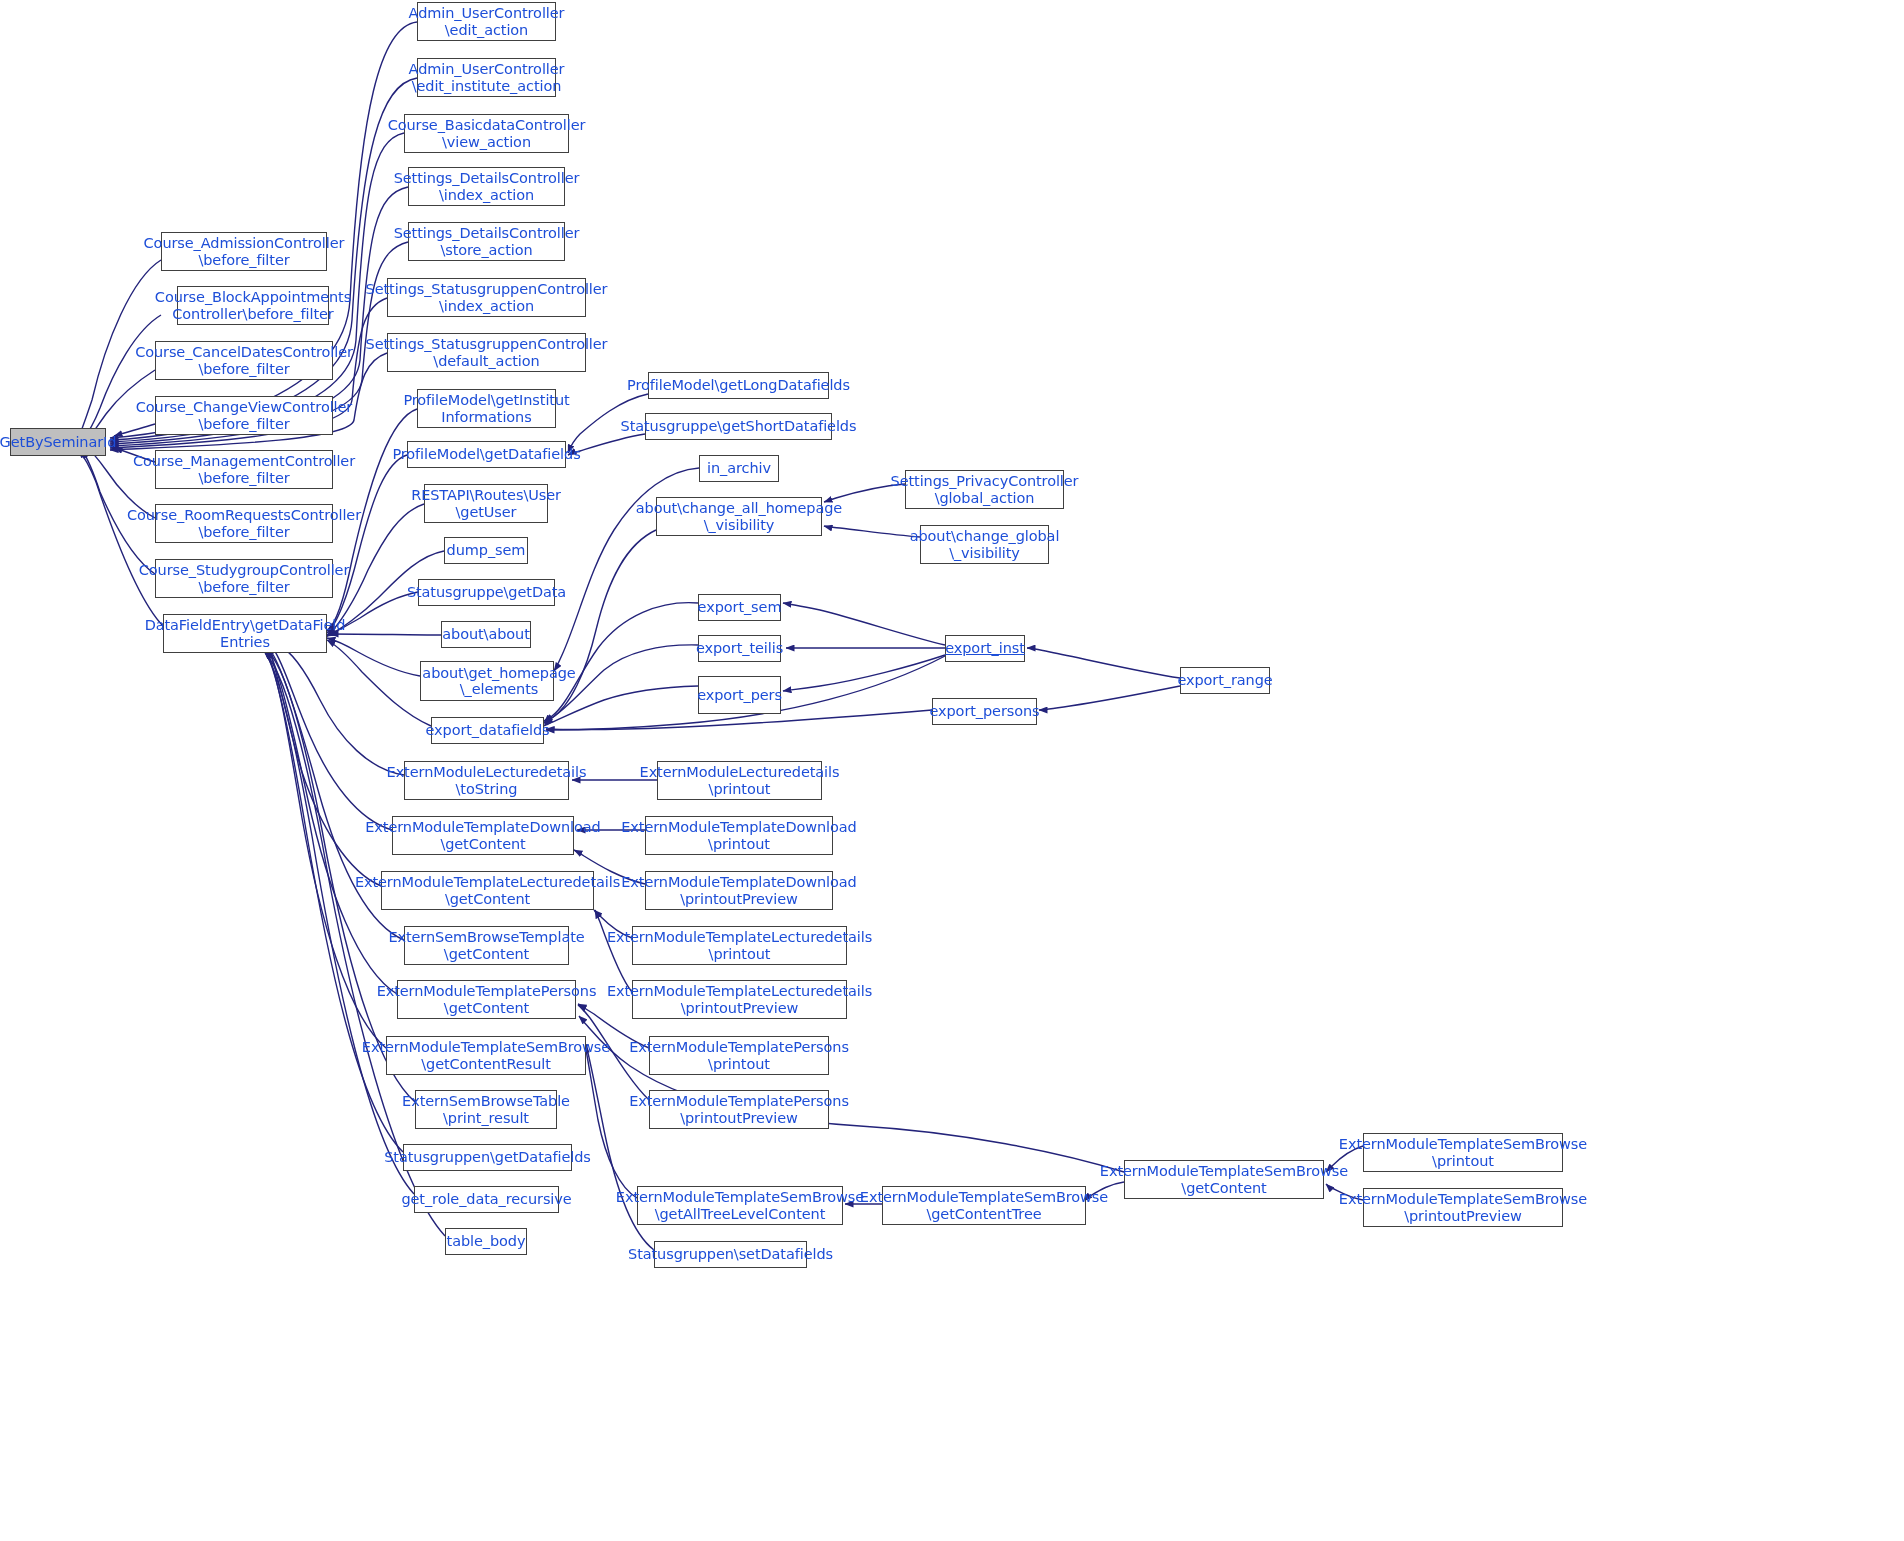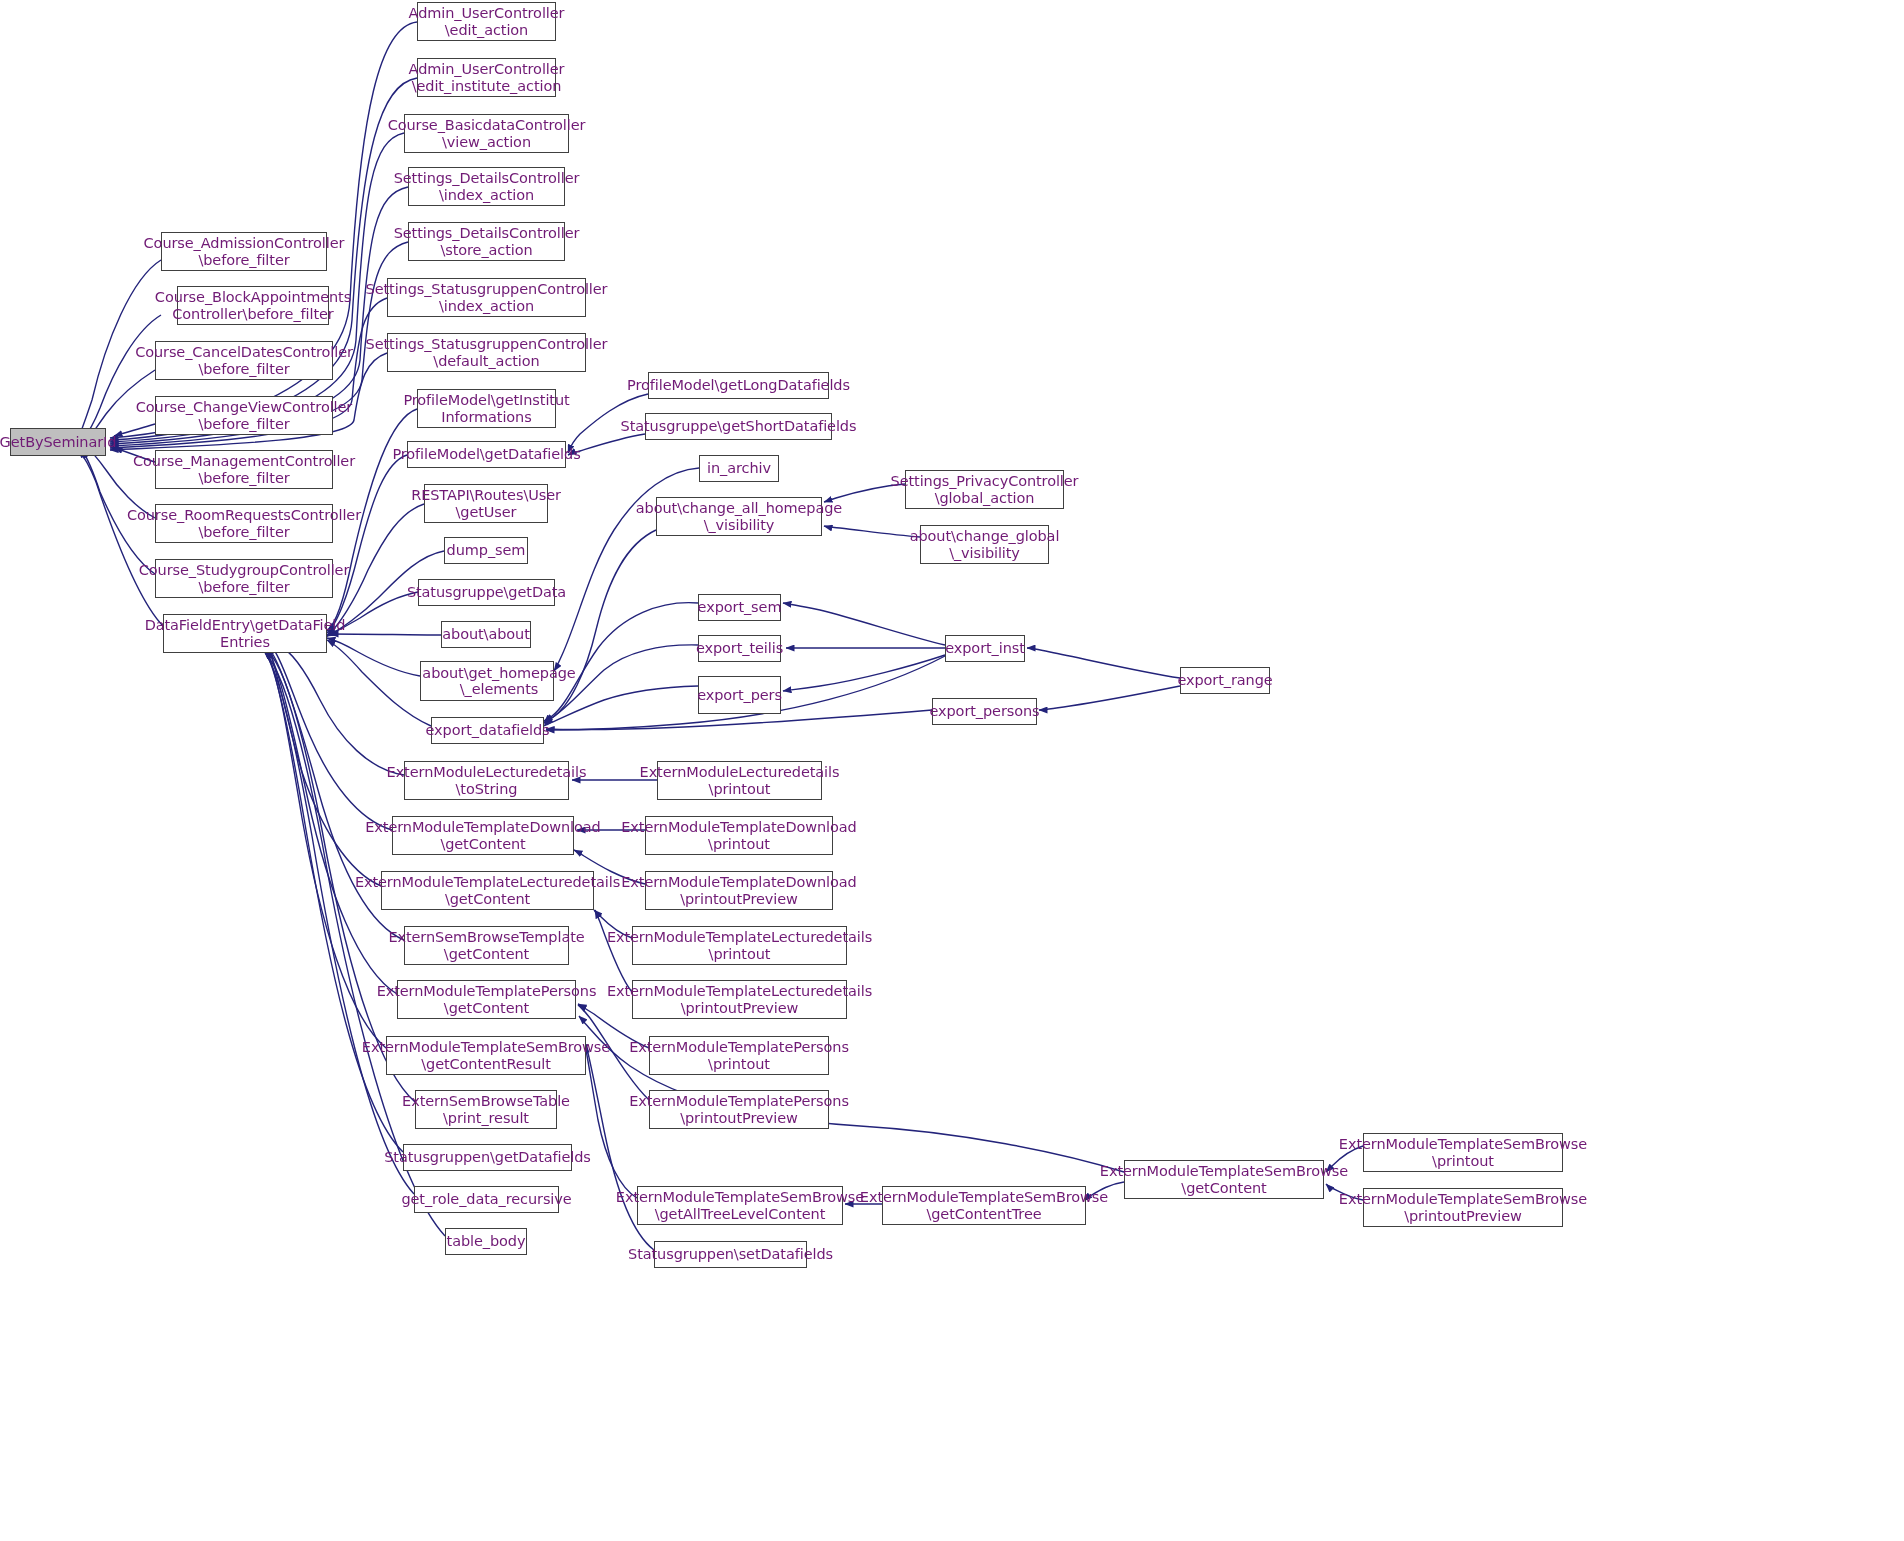--- a/index.html
+++ b/index.html
@@ -22,21 +22,21 @@
     top: 0;
     width: 1904px;
     height: 1541px;
     pointer-events: none;
   }
   .node {
     position: absolute;
     box-sizing: border-box;
     border: 1px solid #404040;
     background: #ffffff;
-    color: #701a75;
+    color: #1d4ed8;
     display: flex;
     align-items: center;
     justify-content: center;
     text-align: center;
     line-height: 1.12;
     font-size: 14.5px;
     letter-spacing: -0.1px;
     white-space: pre-line;
     padding: 0 3px;
     z-index: 5;
@@ -173,21 +173,21 @@
       <div class="node" style="left: 699px; top: 455px; width: 80px; height: 27px;">in_archiv</div>
       <div class="node" style="left: 656px; top: 497px; width: 166px; height: 39px;">about\change_all_homepage
 \_visibility</div>
       <div class="node" style="left: 905px; top: 470px; width: 159px; height: 39px;">Settings_PrivacyController
 \global_action</div>
       <div class="node" style="left: 920px; top: 525px; width: 129px; height: 39px;">about\change_global
 \_visibility</div>
       <div class="node" style="left: 698px; top: 594px; width: 83px; height: 27px;">export_sem</div>
       <div class="node" style="left: 698px; top: 635px; width: 83px; height: 27px;">export_teilis</div>
       <div class="node" style="left: 698px; top: 676px; width: 83px; height: 38px;">export_pers</div>
-      <div class="node" style="left: 945px; top: 635px; width: 80px; height: 27px;">export_inst</div>
+      <div class="node" style="left: 945px; top: 635px; width: 80px; height: 27px; text-decoration: underline;">export_inst</div>
       <div class="node" style="left: 932px; top: 698px; width: 105px; height: 27px;">export_persons</div>
       <div class="node" style="left: 1180px; top: 667px; width: 90px; height: 27px;">export_range</div>
       <div class="node" style="left: 404px; top: 761px; width: 165px; height: 39px;">ExternModuleLecturedetails
 \toString</div>
       <div class="node" style="left: 657px; top: 761px; width: 165px; height: 39px;">ExternModuleLecturedetails
 \printout</div>
       <div class="node" style="left: 392px; top: 816px; width: 182px; height: 39px;">ExternModuleTemplateDownload
 \getContent</div>
       <div class="node" style="left: 645px; top: 816px; width: 188px; height: 39px;">ExternModuleTemplateDownload
 \printout</div>

